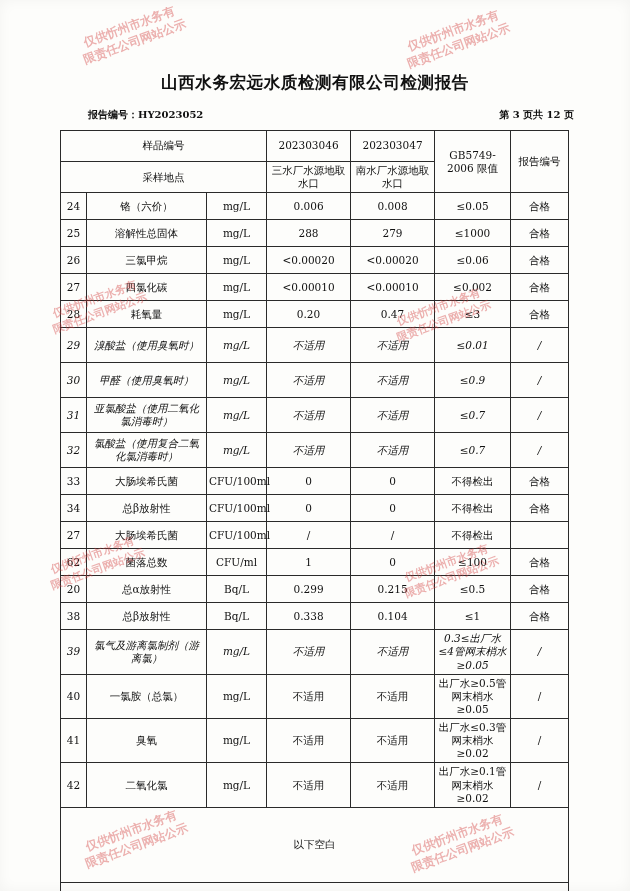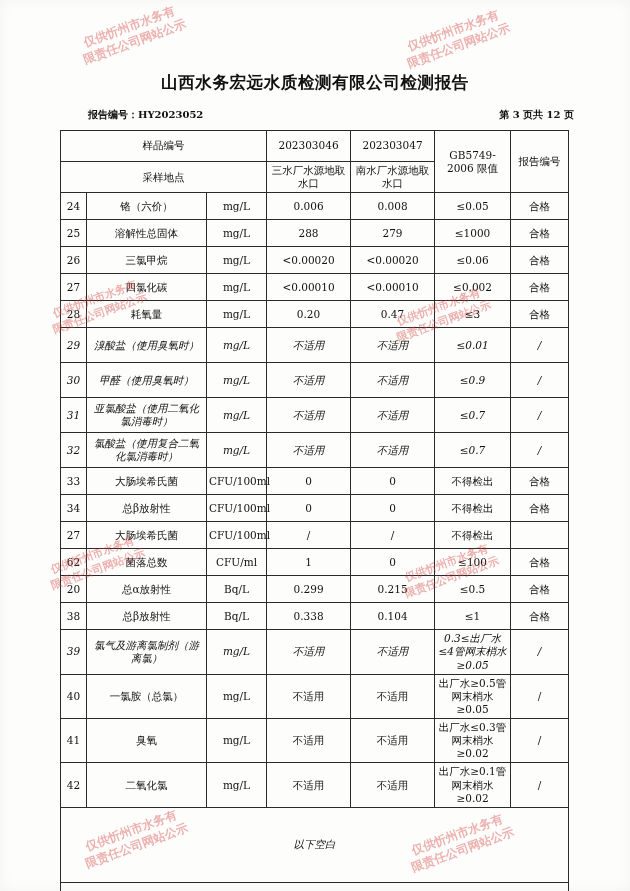--- a/index.html
+++ b/index.html
@@ -104,21 +104,20 @@
   .tall td { height: 30px; font-style: italic; }
   .std td  { height: 22px; }
   .blank-cell {
     height: 70px;
     border: 1px solid #2a2a2a;
     text-align: left;
     padding-left: 10px;
     vertical-align: top;
     padding-top: 8px;
     font-size: 11px;
-    font-style: italic;
   }
   .tail-cell {
     height: 58px;
   }
 
   
   .wm {
     position: absolute;
     color: rgba(210, 60, 60, 0.40);
     font-size: 11px;

